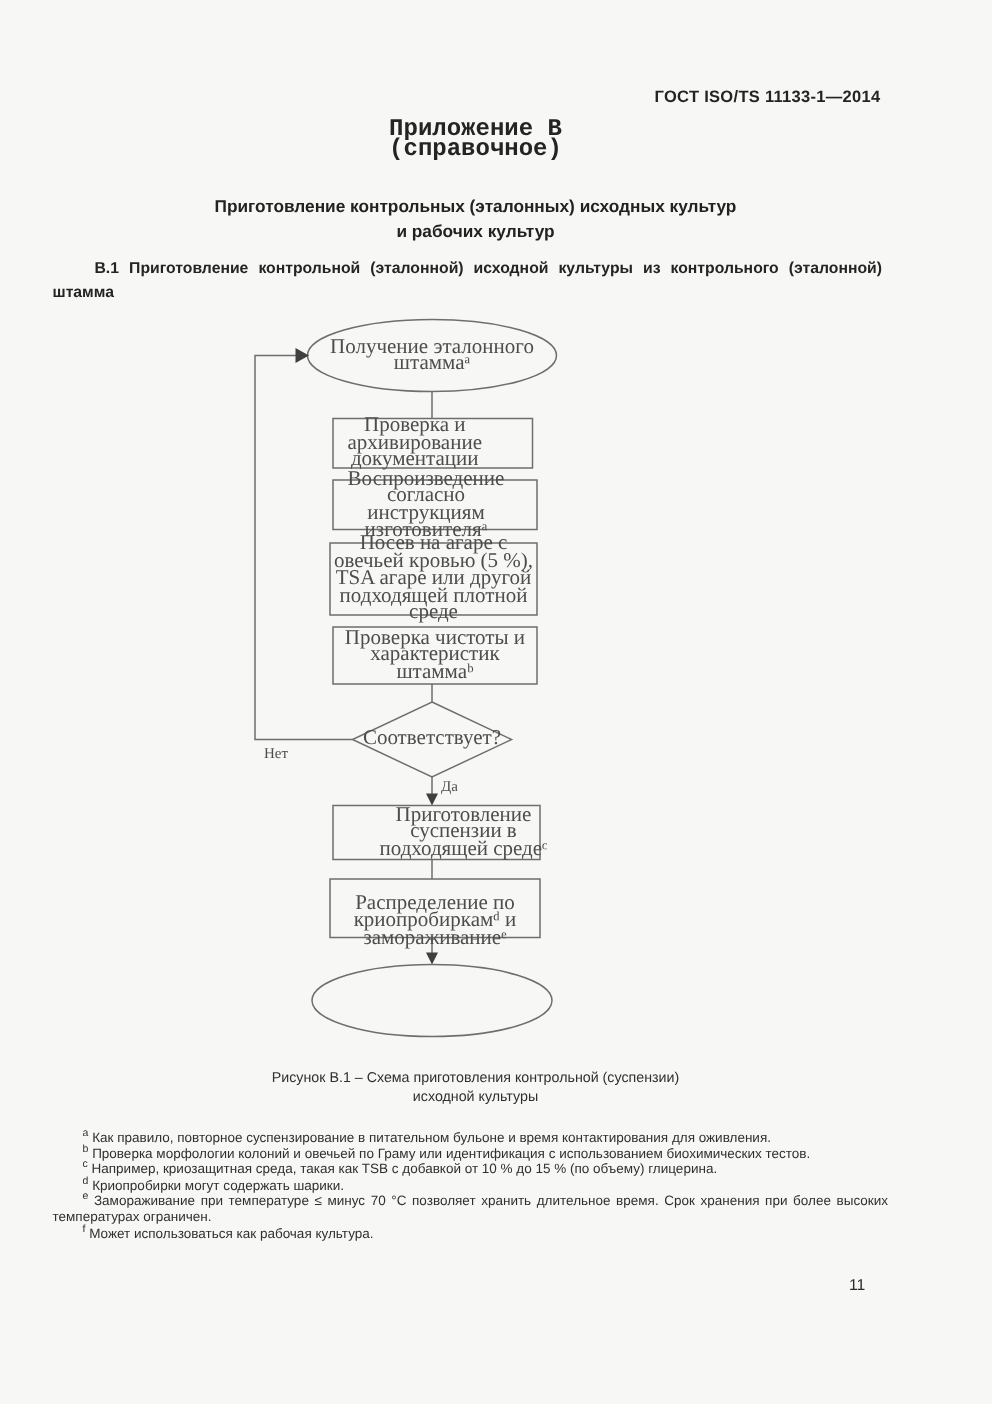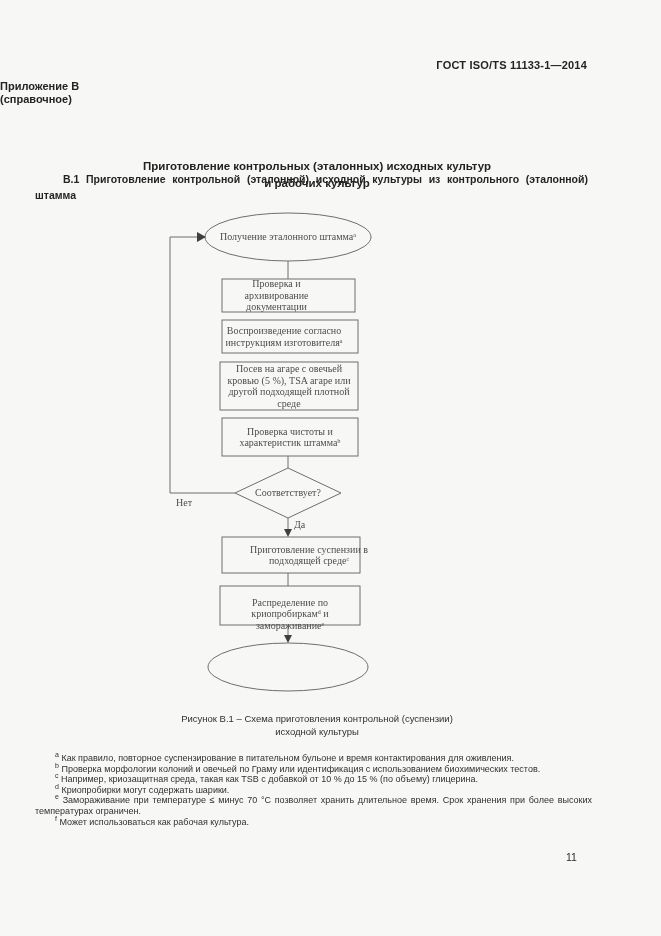--- a/index.html
+++ b/index.html
@@ -5,34 +5,34 @@
   html,body{margin:0;padding:0;}
   body{
     width:661px;height:936px;position:relative;overflow:hidden;
     background:#f7f7f5;
     font-family:"Liberation Sans",sans-serif;
     color:#2b2b2b;
   }
   .abs{position:absolute;}
   
   .doc-code{top:59px;right:74px;font-size:11px;font-weight:bold;letter-spacing:.2px;color:#242424;}
-  .annex{top:80px;left:0;width:634px;font-size:11px;font-weight:bold;line-height:12.5px;color:#242424;}
-  .main-title{top:130px;left:0;width:634px;text-align:center;font-size:11.5px;font-weight:bold;line-height:17px;color:#222;margin-top:28px;}
+  .annex{top:80px;left:0;width:634px;text-align:center;font-size:16px;font-weight:bold;line-height:12.5px;color:#242424;font-family:Liberation Mono, monospace;}
+  .main-title{top:130px;left:0;width:634px;text-align:center;font-size:11.5px;font-weight:bold;line-height:17px;color:#222;}
   .section-heading{
     top:172px;left:35px;width:553px;
     font-size:10.5px;font-weight:bold;line-height:15.5px;
     text-align:justify;text-indent:28px;color:#242424;
   }
   
   .flowchart{top:208px;left:150px;width:260px;height:492px;}
   .flowchart svg{position:absolute;top:0;left:0;}
   .fc-label{
     position:absolute;
     font-family:"Liberation Serif",serif;
-    font-size:10px;line-height:11.5px;color:#4d4d4d;
+    font-size:14px;line-height:11.5px;color:#4d4d4d;
     text-align:center;
     display:flex;align-items:center;justify-content:center;
   }
   .fc-edge-label{
     position:absolute;
     font-family:"Liberation Serif",serif;
     font-size:10px;color:#4d4d4d;
   }
   
   .caption{top:712px;left:0;width:634px;text-align:center;font-size:9.5px;line-height:13px;color:#303030;}

